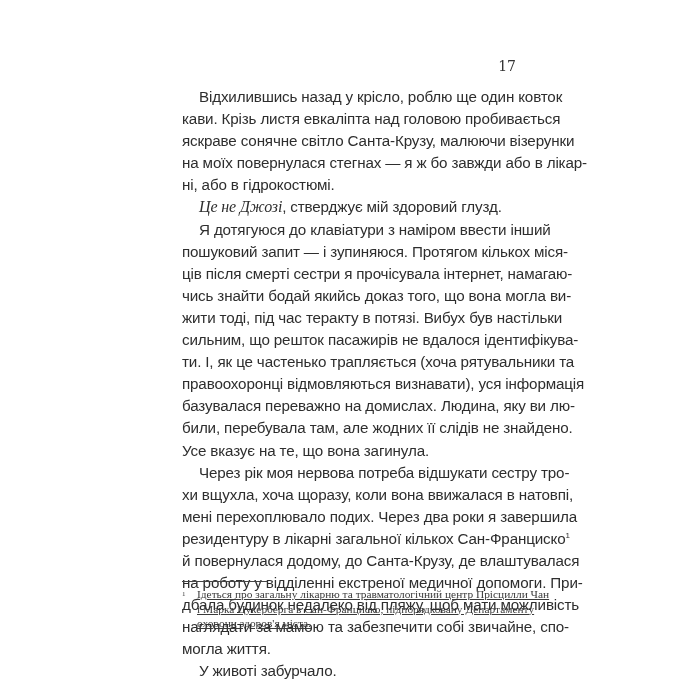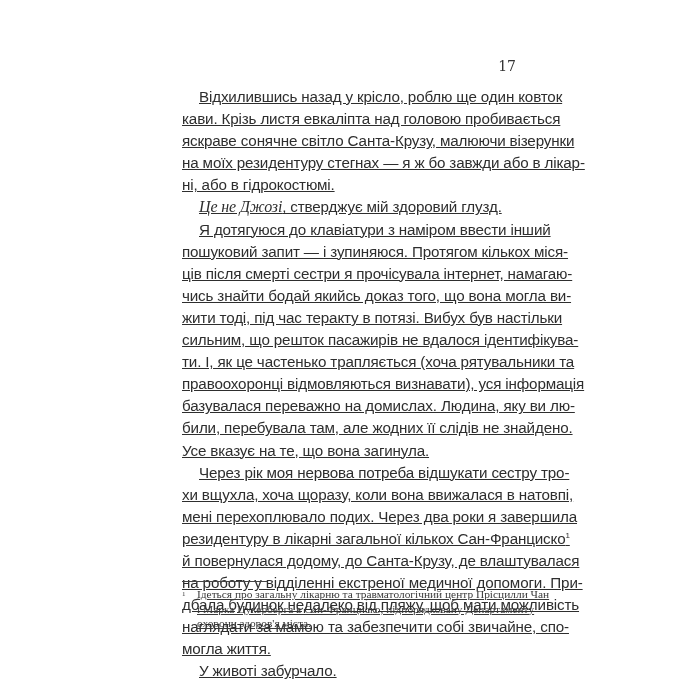--- a/index.html
+++ b/index.html
@@ -33,21 +33,20 @@
       font-size: 15.2px;
       line-height: 22.1px;
       color: #2e2e2e;
       letter-spacing: -0.15px;
     }
     .line {
       display: block;
       white-space: nowrap;
       text-align: justify;
       text-align-last: justify;
-      text-decoration: underline;
     }
     .line.last {
       text-align-last: left;
     }
     .line.indent {
       padding-left: 17px;
     }
     .line em {
       font-family: "Liberation Serif", serif;
       font-style: italic;
@@ -94,21 +93,21 @@
   </style>
 </head>
 <body>
 
 <div class="page-number">17</div>
 
 <div class="body-text">
   <span class="line indent">Відхилившись назад у крісло, роблю ще один ковток</span>
   <span class="line">кави. Крізь листя евкаліпта над головою пробивається</span>
   <span class="line">яскраве сонячне світло Санта-Крузу, малюючи візерунки</span>
-  <span class="line">на моїх резидентуру стегнах — я ж бо завжди або в лікар-</span>
+  <span class="line">на моїх повернулася стегнах — я ж бо завжди або в лікар-</span>
   <span class="line last">ні, або в гідрокостюмі.</span>
   <span class="line indent last"><em>Це не Джозі</em><span>, стверджує мій здоровий глузд.</span></span>
   <span class="line indent">Я дотягуюся до клавіатури з наміром ввести інший</span>
   <span class="line">пошуковий запит — і зупиняюся. Протягом кількох міся-</span>
   <span class="line">ців після смерті сестри я прочісувала інтернет, намагаю-</span>
   <span class="line">чись знайти бодай якийсь доказ того, що вона могла ви-</span>
   <span class="line">жити тоді, під час теракту в потязі. Вибух був настільки</span>
   <span class="line">сильним, що решток пасажирів не вдалося ідентифікува-</span>
   <span class="line">ти. І, як це частенько трапляється (хоча рятувальники та</span>
   <span class="line">правоохоронці відмовляються визнавати), уся інформація</span>

